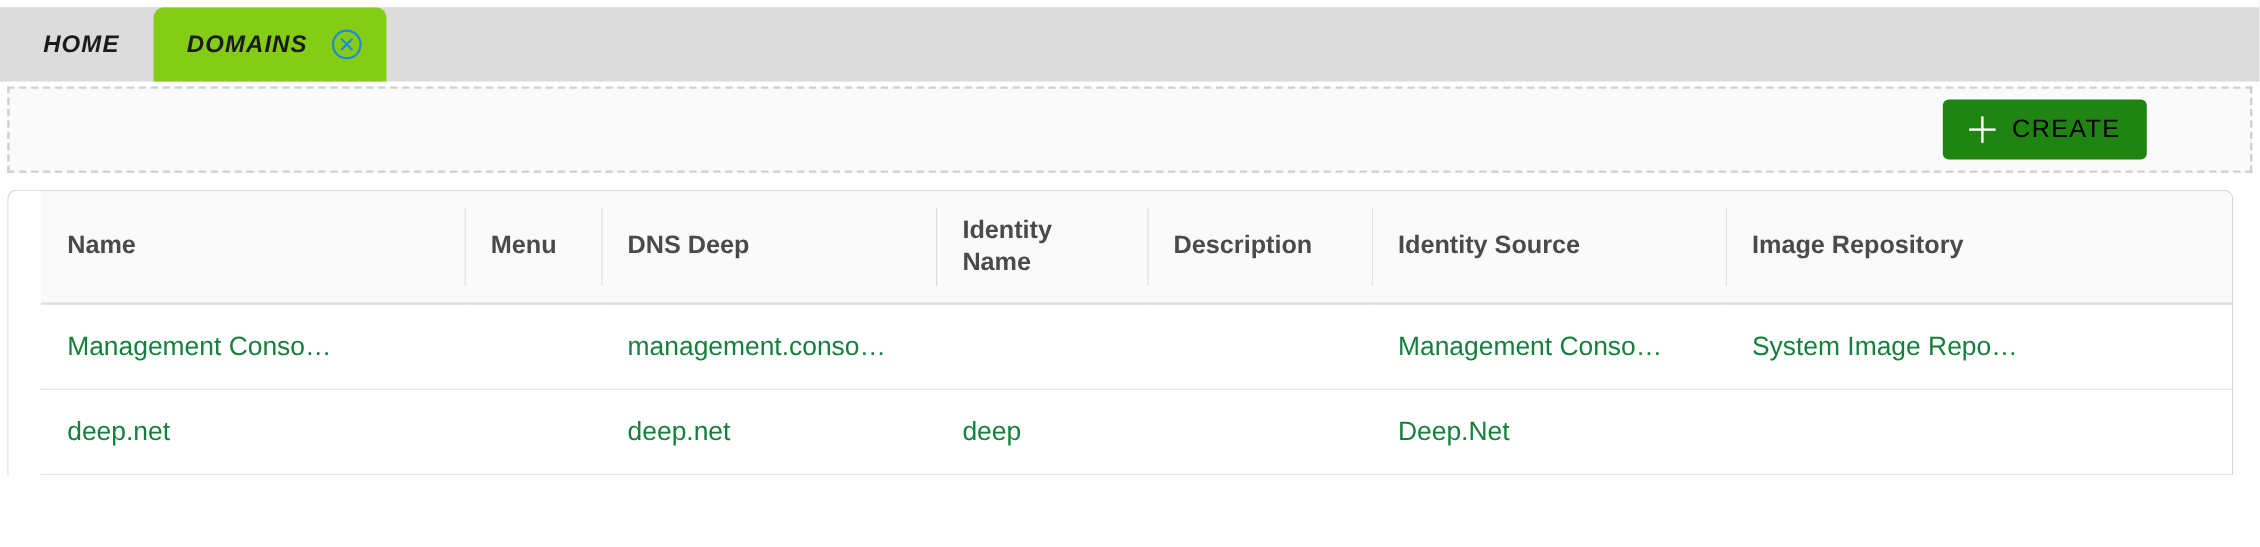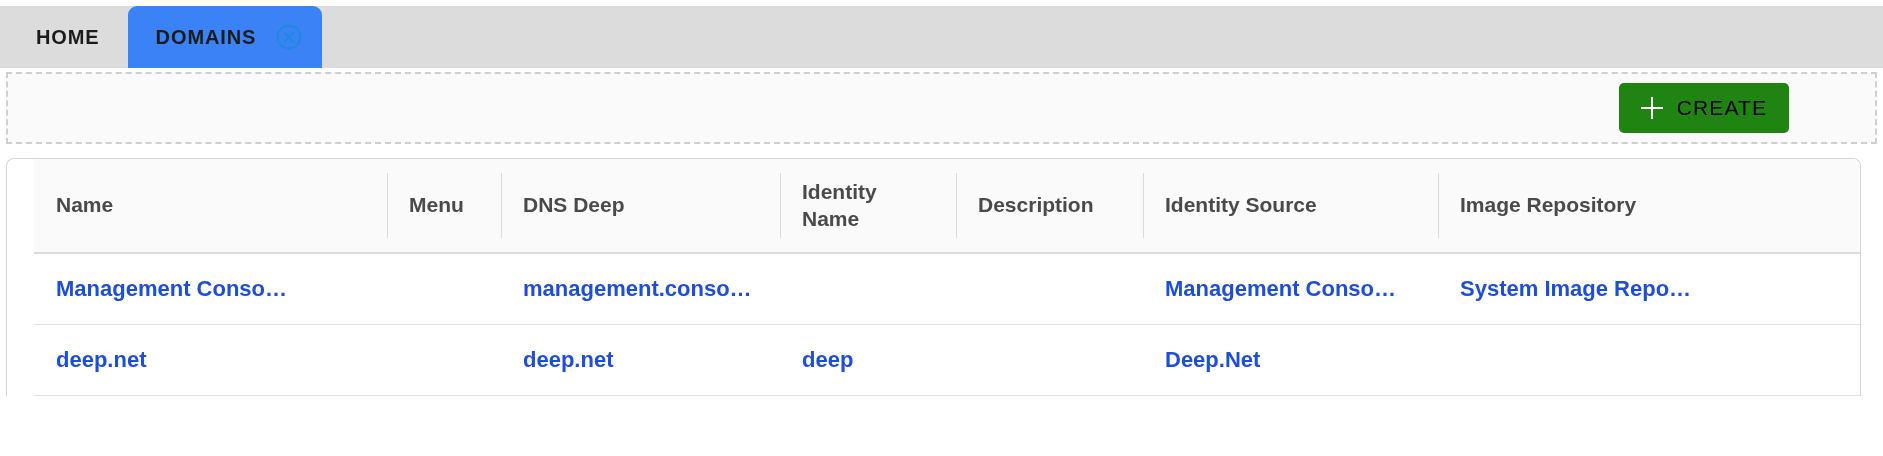--- a/index.html
+++ b/index.html
@@ -38,25 +38,25 @@
     font-weight: bold;
     letter-spacing: 0.9px;
     color: #1b1b1b;
     cursor: pointer;
     user-select: none;
     background: transparent;
     border: none;
     font-family: "Liberation Sans", sans-serif;
   }
   .tab.active {
-    background: #3b82f6;
+    background: #84cc16;
     border-radius: 9px 9px 0 0;
     padding-right: 18px;
   }
-  .tab-label { white-space: nowrap; }
+  .tab-label { white-space: nowrap; font-style: italic; }
   .tab-close {
     display: inline-flex;
     align-items: center;
     justify-content: center;
     width: 30px; height: 30px;
     margin-left: 18px;
     flex: 0 0 auto;
     cursor: pointer;
   }
   .tab-close svg { display: block; }
@@ -146,22 +146,21 @@
   }
   table.grid thead tr { border-bottom: 2px solid #dcdcdc; }
   table.grid tbody tr {
     height: 71px;
     background: #ffffff;
     border-bottom: 1px solid #e2e2e2;
     cursor: pointer;
   }
   table.grid td {
     font-size: 22px;
-    color: #1d4ed8;
-    font-weight: bold;
+    color: #15803d;
   }
 
   
   .c-name { width: 353px; }
   .c-menu { width: 114px; }
   .c-dns  { width: 279px; }
   .c-nbios{ width: 176px; }
   .c-desc { width: 187px; }
   .c-ident{ width: 295px; }
   .c-img  { width: 479px; }

